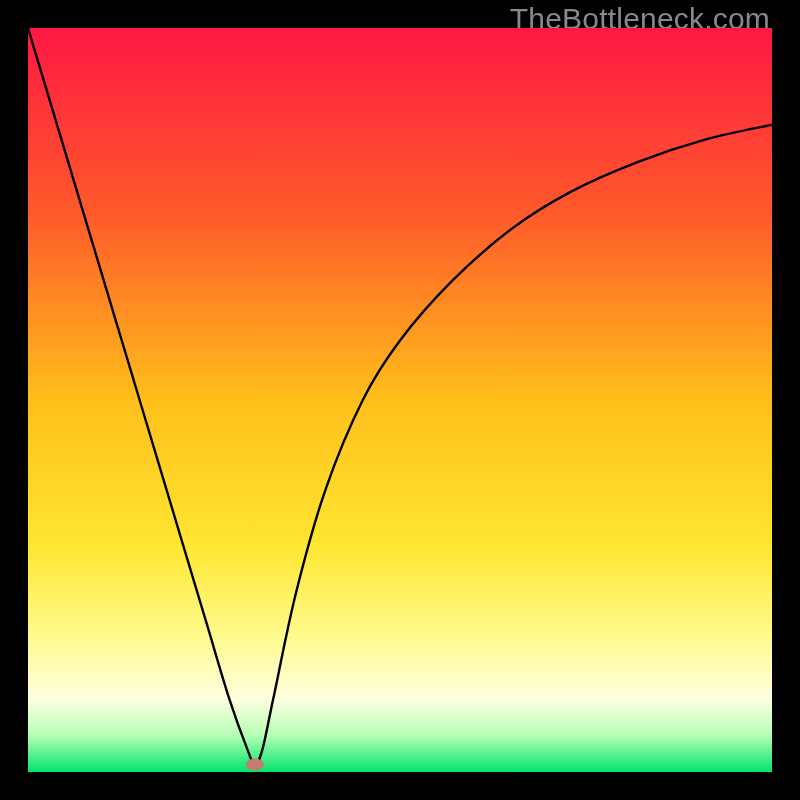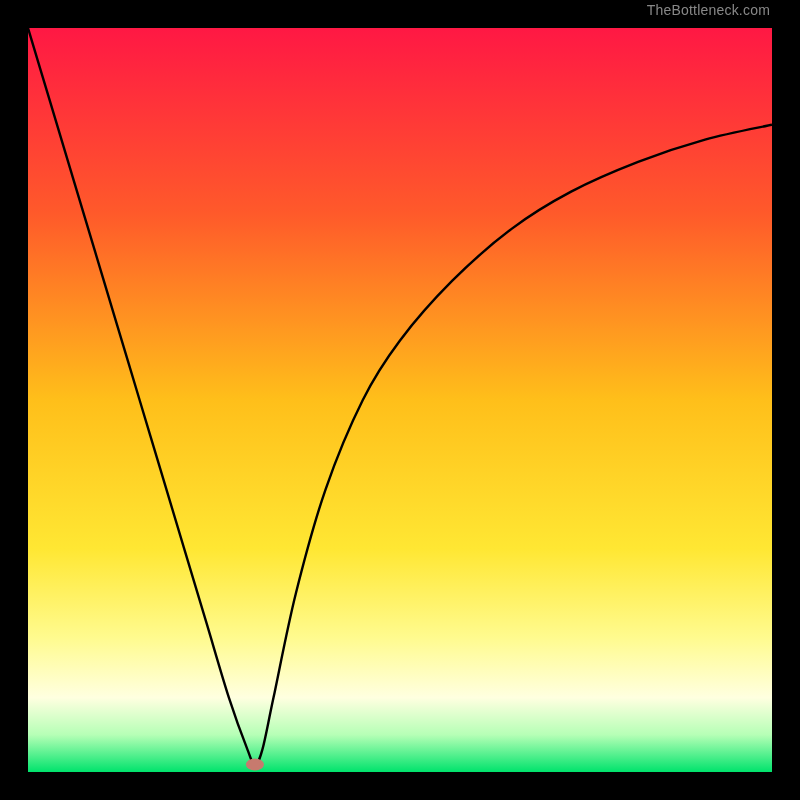--- a/index.html
+++ b/index.html
@@ -23,21 +23,21 @@
     position: absolute;
     left: 0;
     top: 0;
     width: 744px;
     height: 744px;
   }
   .watermark {
     position: absolute;
     top: 2px;
     right: 30px;
-    font-size: 14px;
+    font-size: 30px;
     font-weight: 500;
     color: #888888;
     letter-spacing: 0.2px;
   }
 </style>
 </head>
 <body>
 
 <div class="watermark">TheBottleneck.com</div>
 

